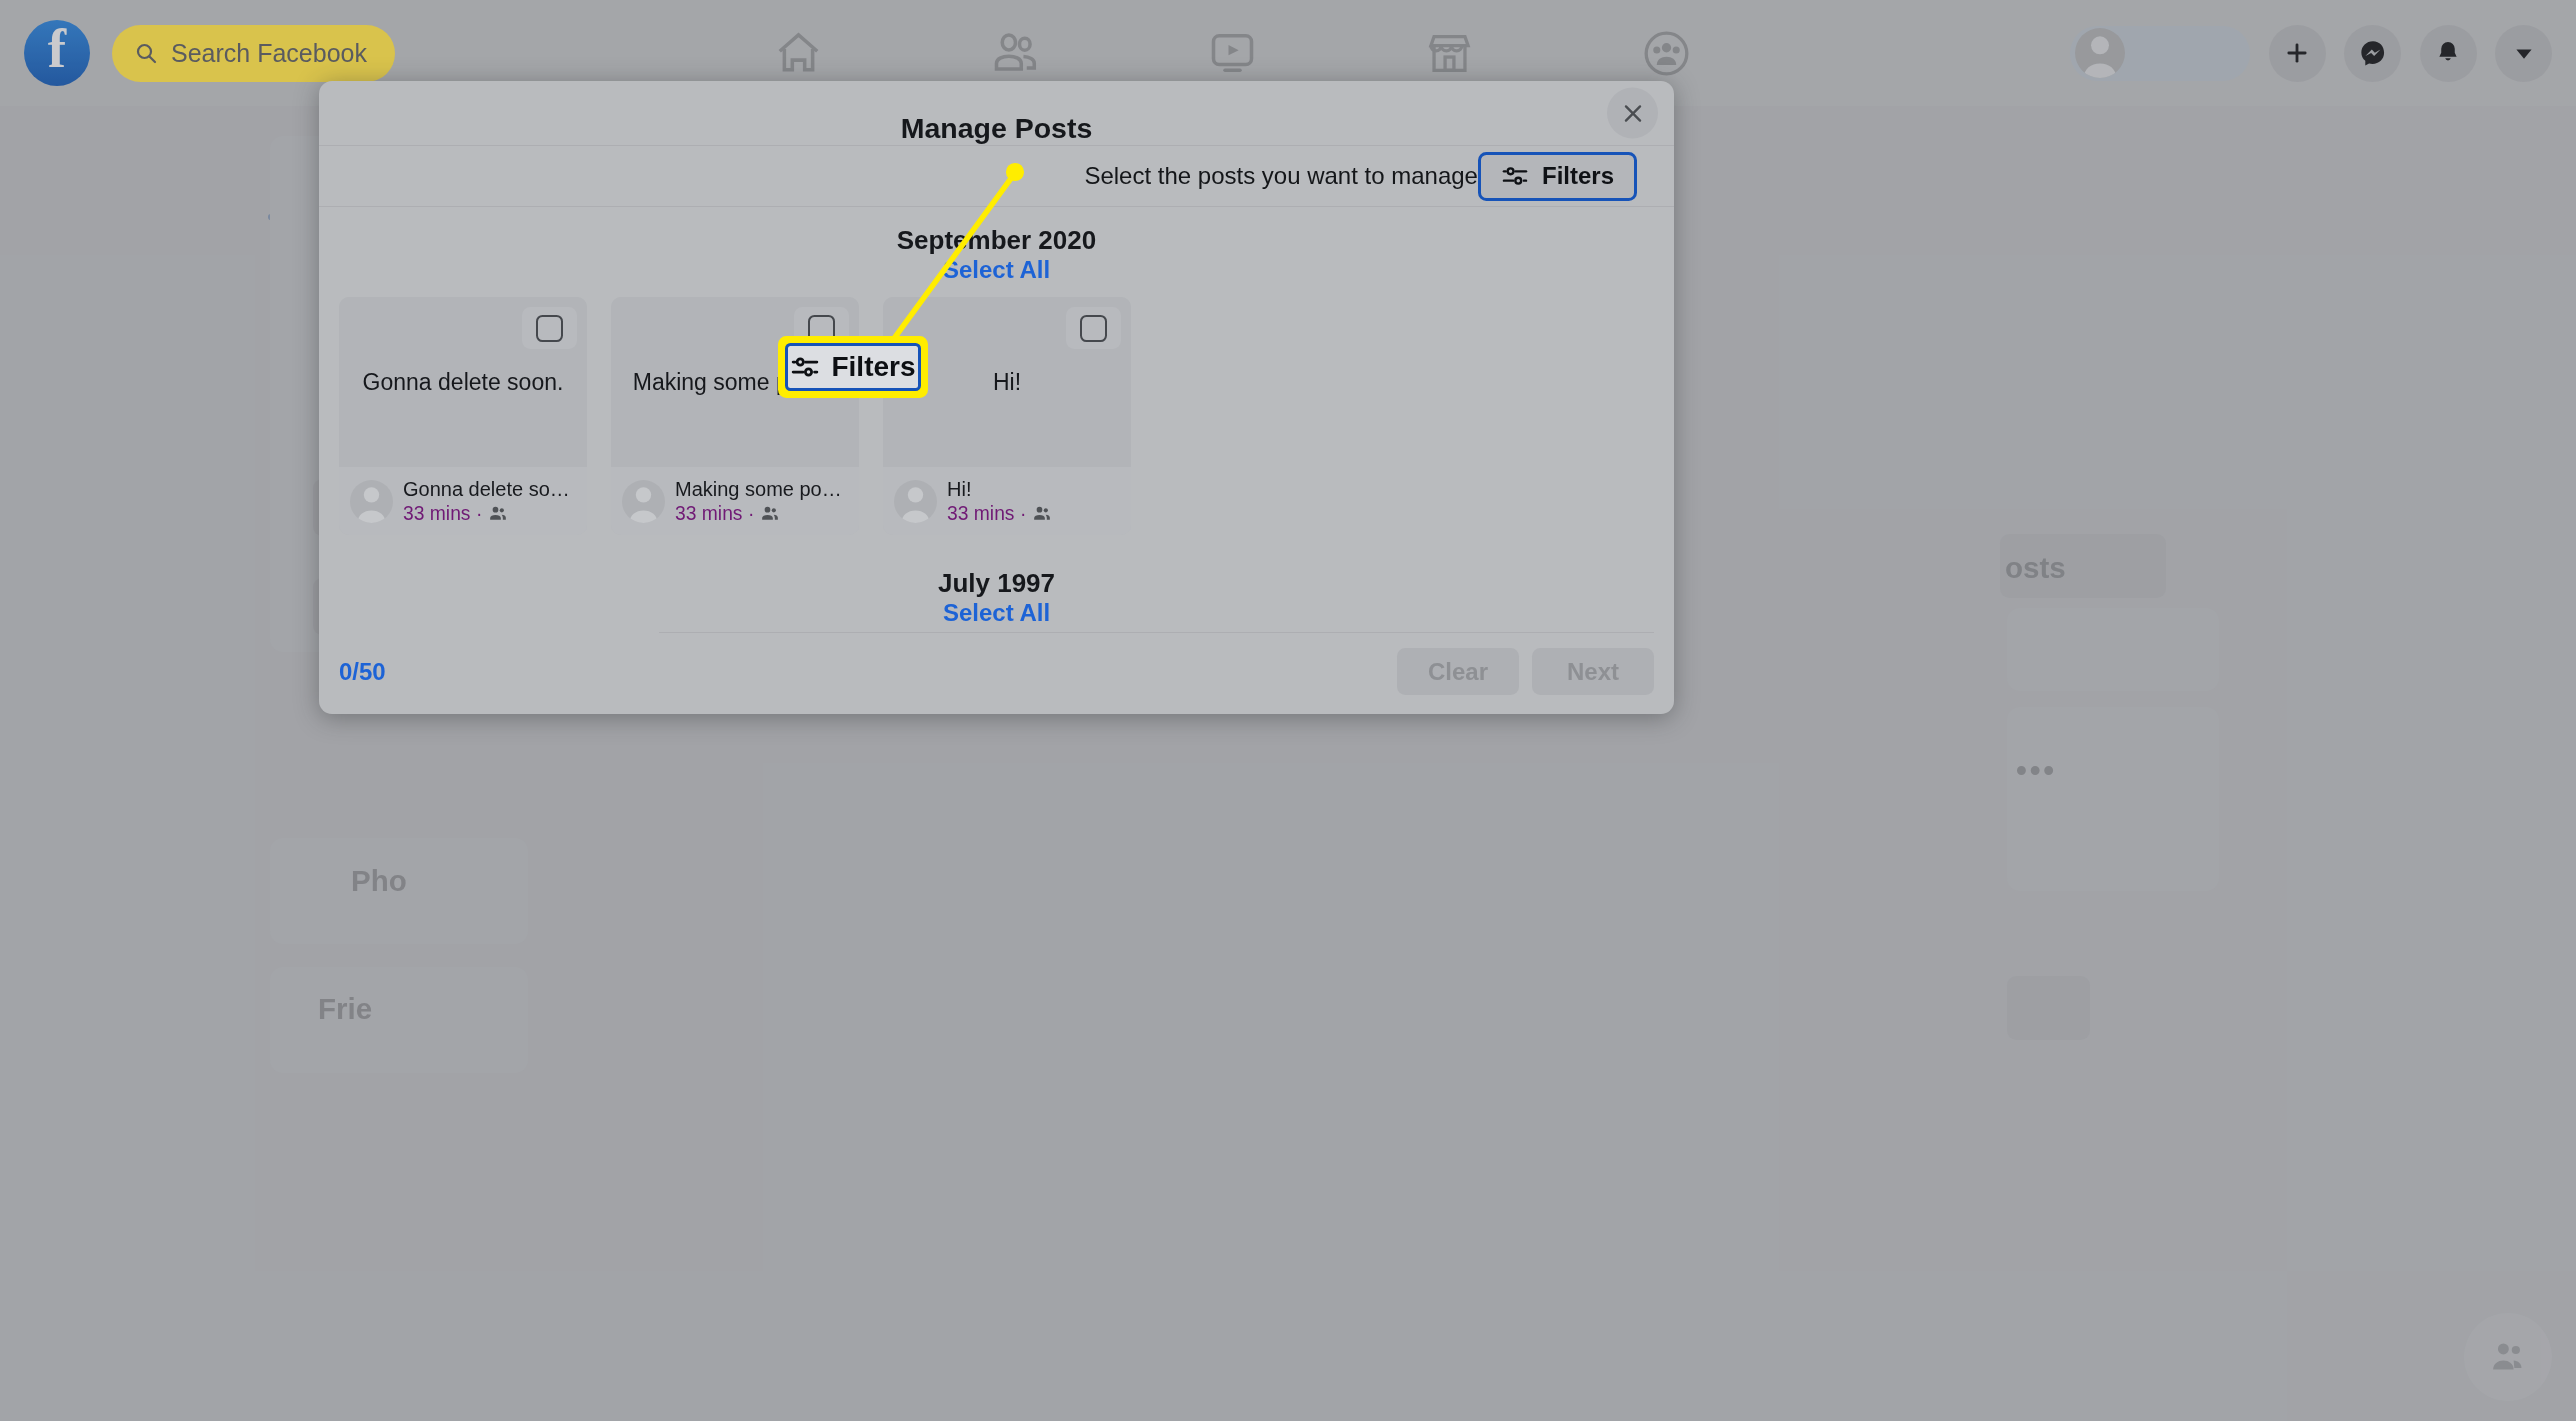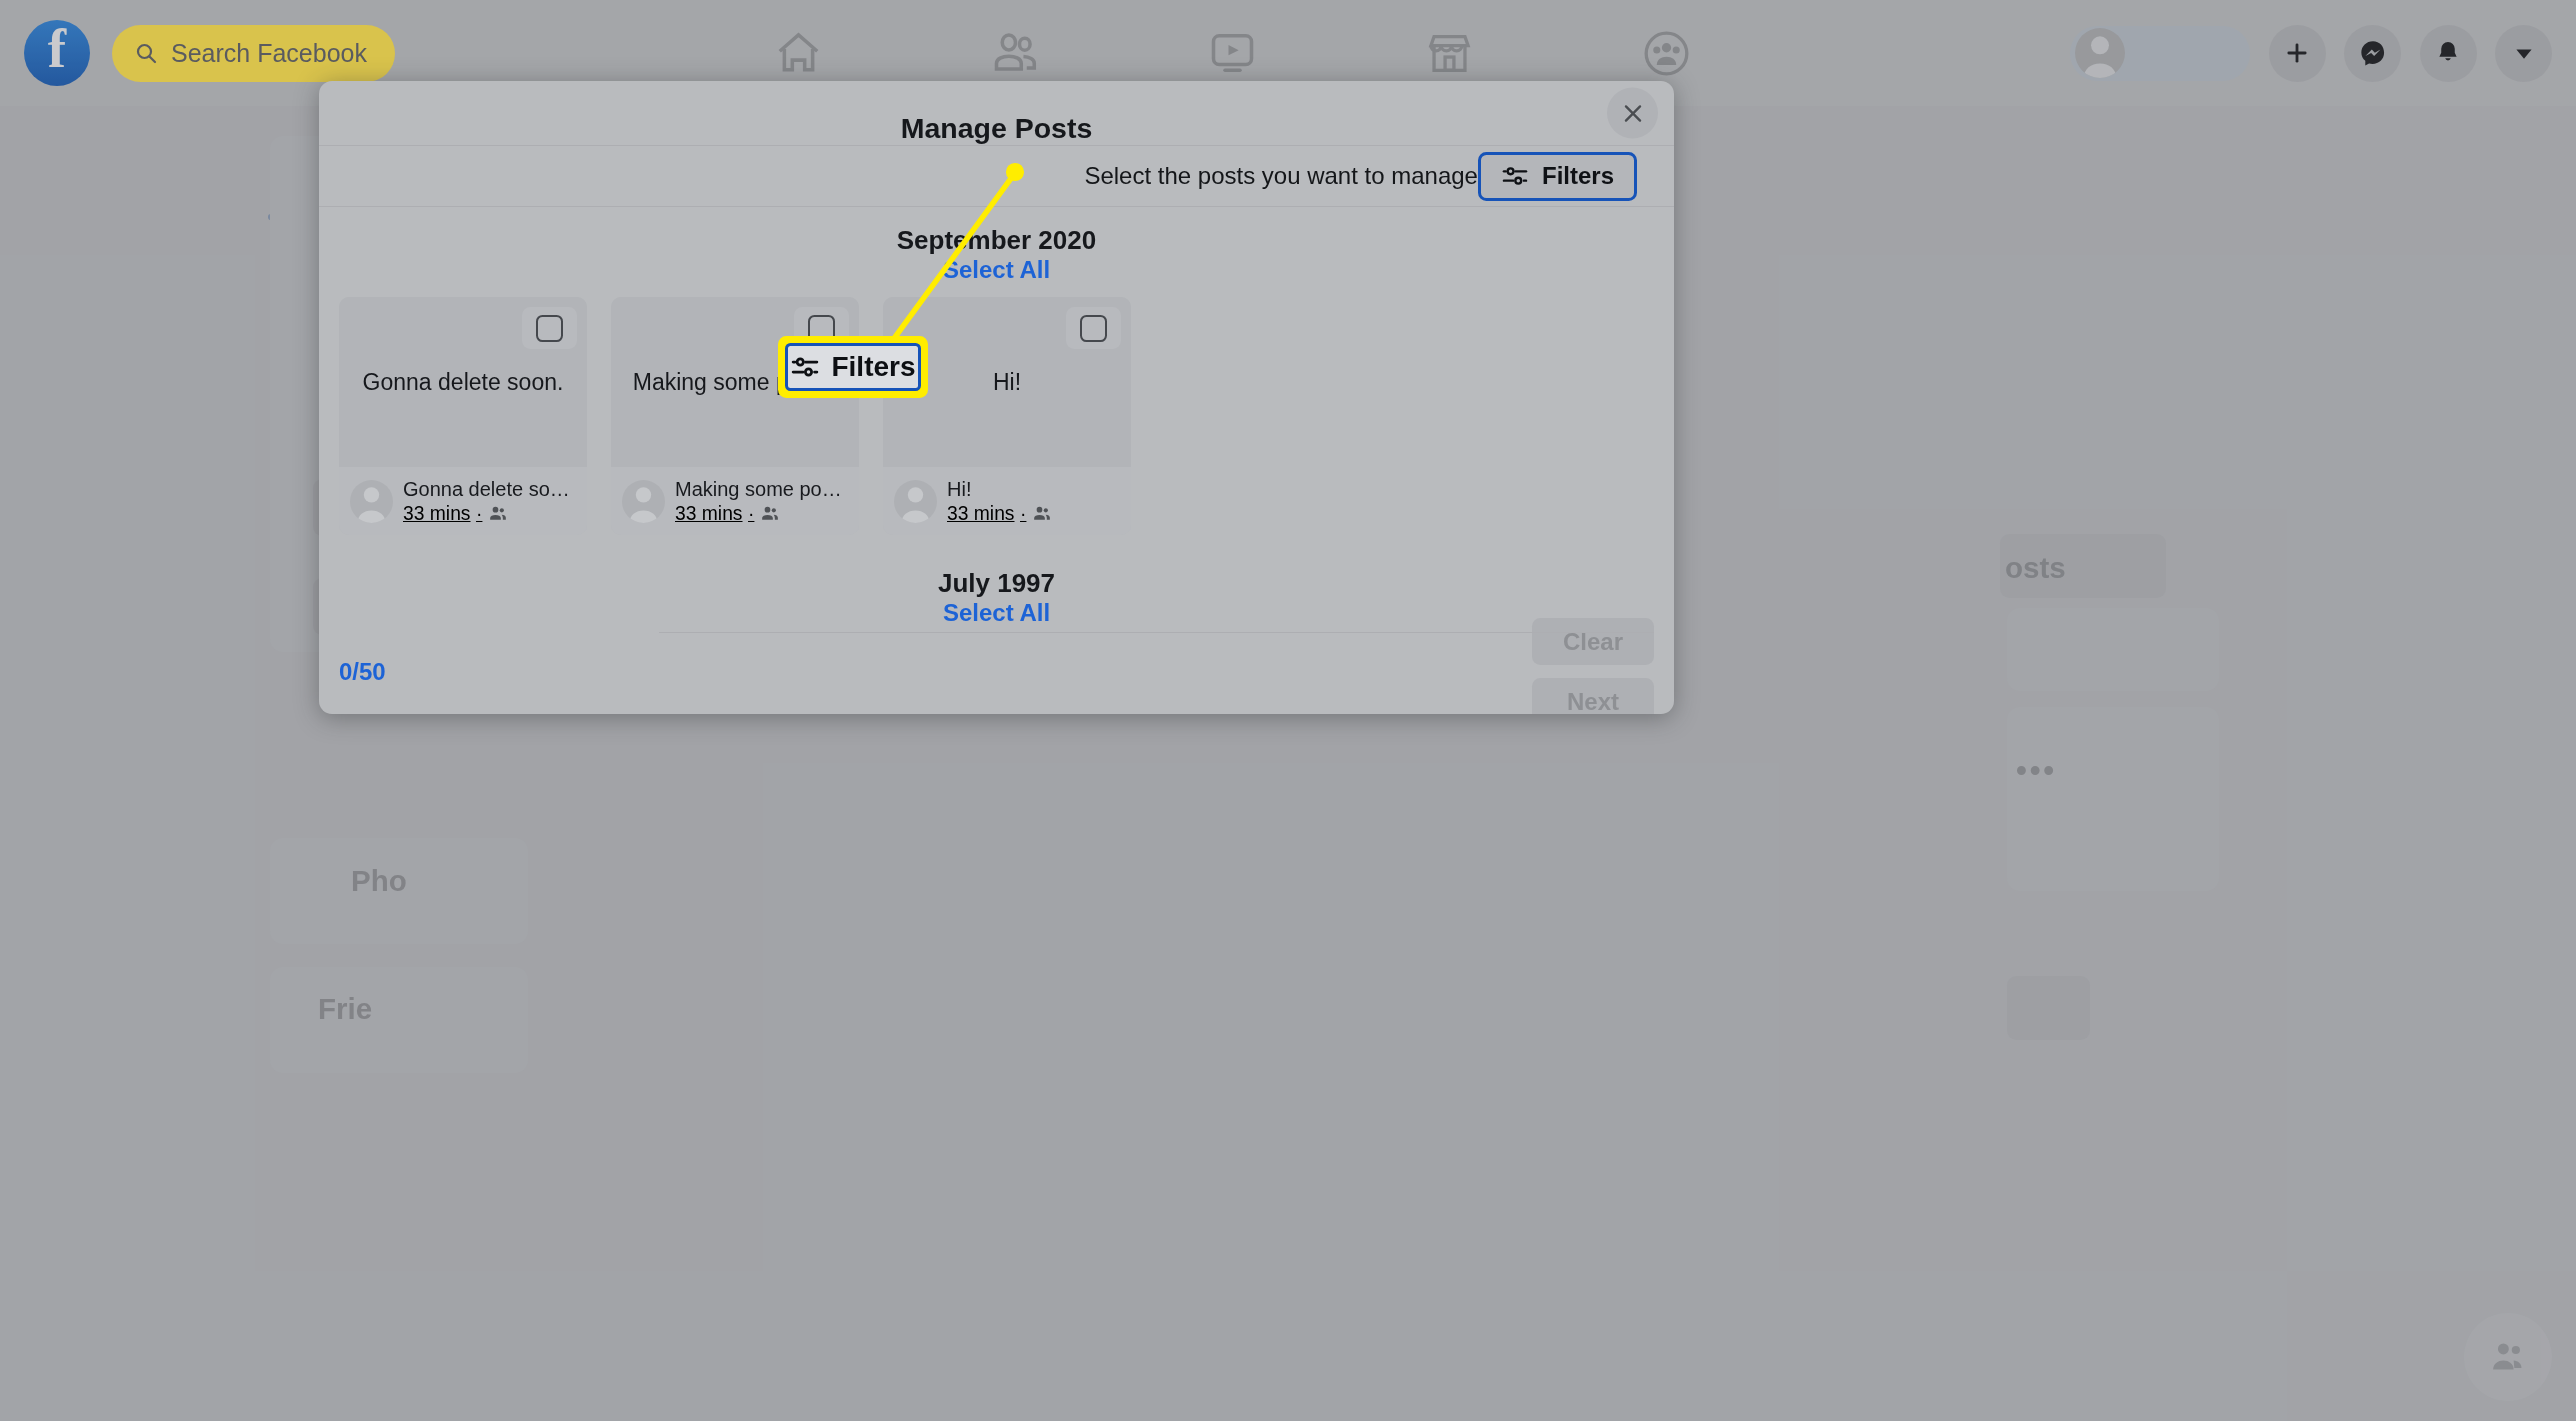--- a/index.html
+++ b/index.html
@@ -212,22 +212,22 @@
     width: 43px; height: 43px; border-radius: 50%;
     background: #aeb0b4; flex: none; overflow: hidden;
     display: flex; align-items: flex-end; justify-content: center;
   }
   .footer-txt { min-width: 0; }
   .footer-title {
     font-size: 20px; color: #181a1e; white-space: nowrap;
     overflow: hidden; text-overflow: ellipsis;
   }
   .footer-meta {
-    font-size: 19.3px; color: #000000;
-    display: flex; align-items: center; gap: 5.5px; margin-top: 1.8px; text-decoration: underline;
+    font-size: 19.3px; color: #701a75;
+    display: flex; align-items: center; gap: 5.5px; margin-top: 1.8px;
   }
   .friends-mini { width: 20px; height: 20px; }
 
   .lifeevent-card {
     width: 248px; height: 157px;
     background: #b5b7bb;
     border-radius: 10px 10px 0 0;
     position: relative;
     overflow: hidden;
     border-bottom: 0.9px solid #adaeb2;
@@ -238,21 +238,21 @@
     left: 340px; right: 20px; bottom: 81px;
     height: 0.9px; background: #adaeb2;
   }
 
   #modal-footer {
     height: 85px; flex: none;
     display: flex; align-items: center; justify-content: space-between;
     padding: 0 20px;
   }
   #counter { font-size: 24px; color: #1d63d6; font-weight: bold; }
-  .foot-btns { display: flex; gap: 13px; flex-direction: column; }
+  .foot-btns { display: flex; gap: 13px; }
   .foot-btn {
     width: 122px; height: 47px; border-radius: 8.3px;
     background: #aeb0b4;
     display: flex; align-items: center; justify-content: center;
     font-size: 24px; font-weight: bold; color: #8e9094;
   }
 
   
   #annot-line {
     position: absolute; left: 0; top: 0;

